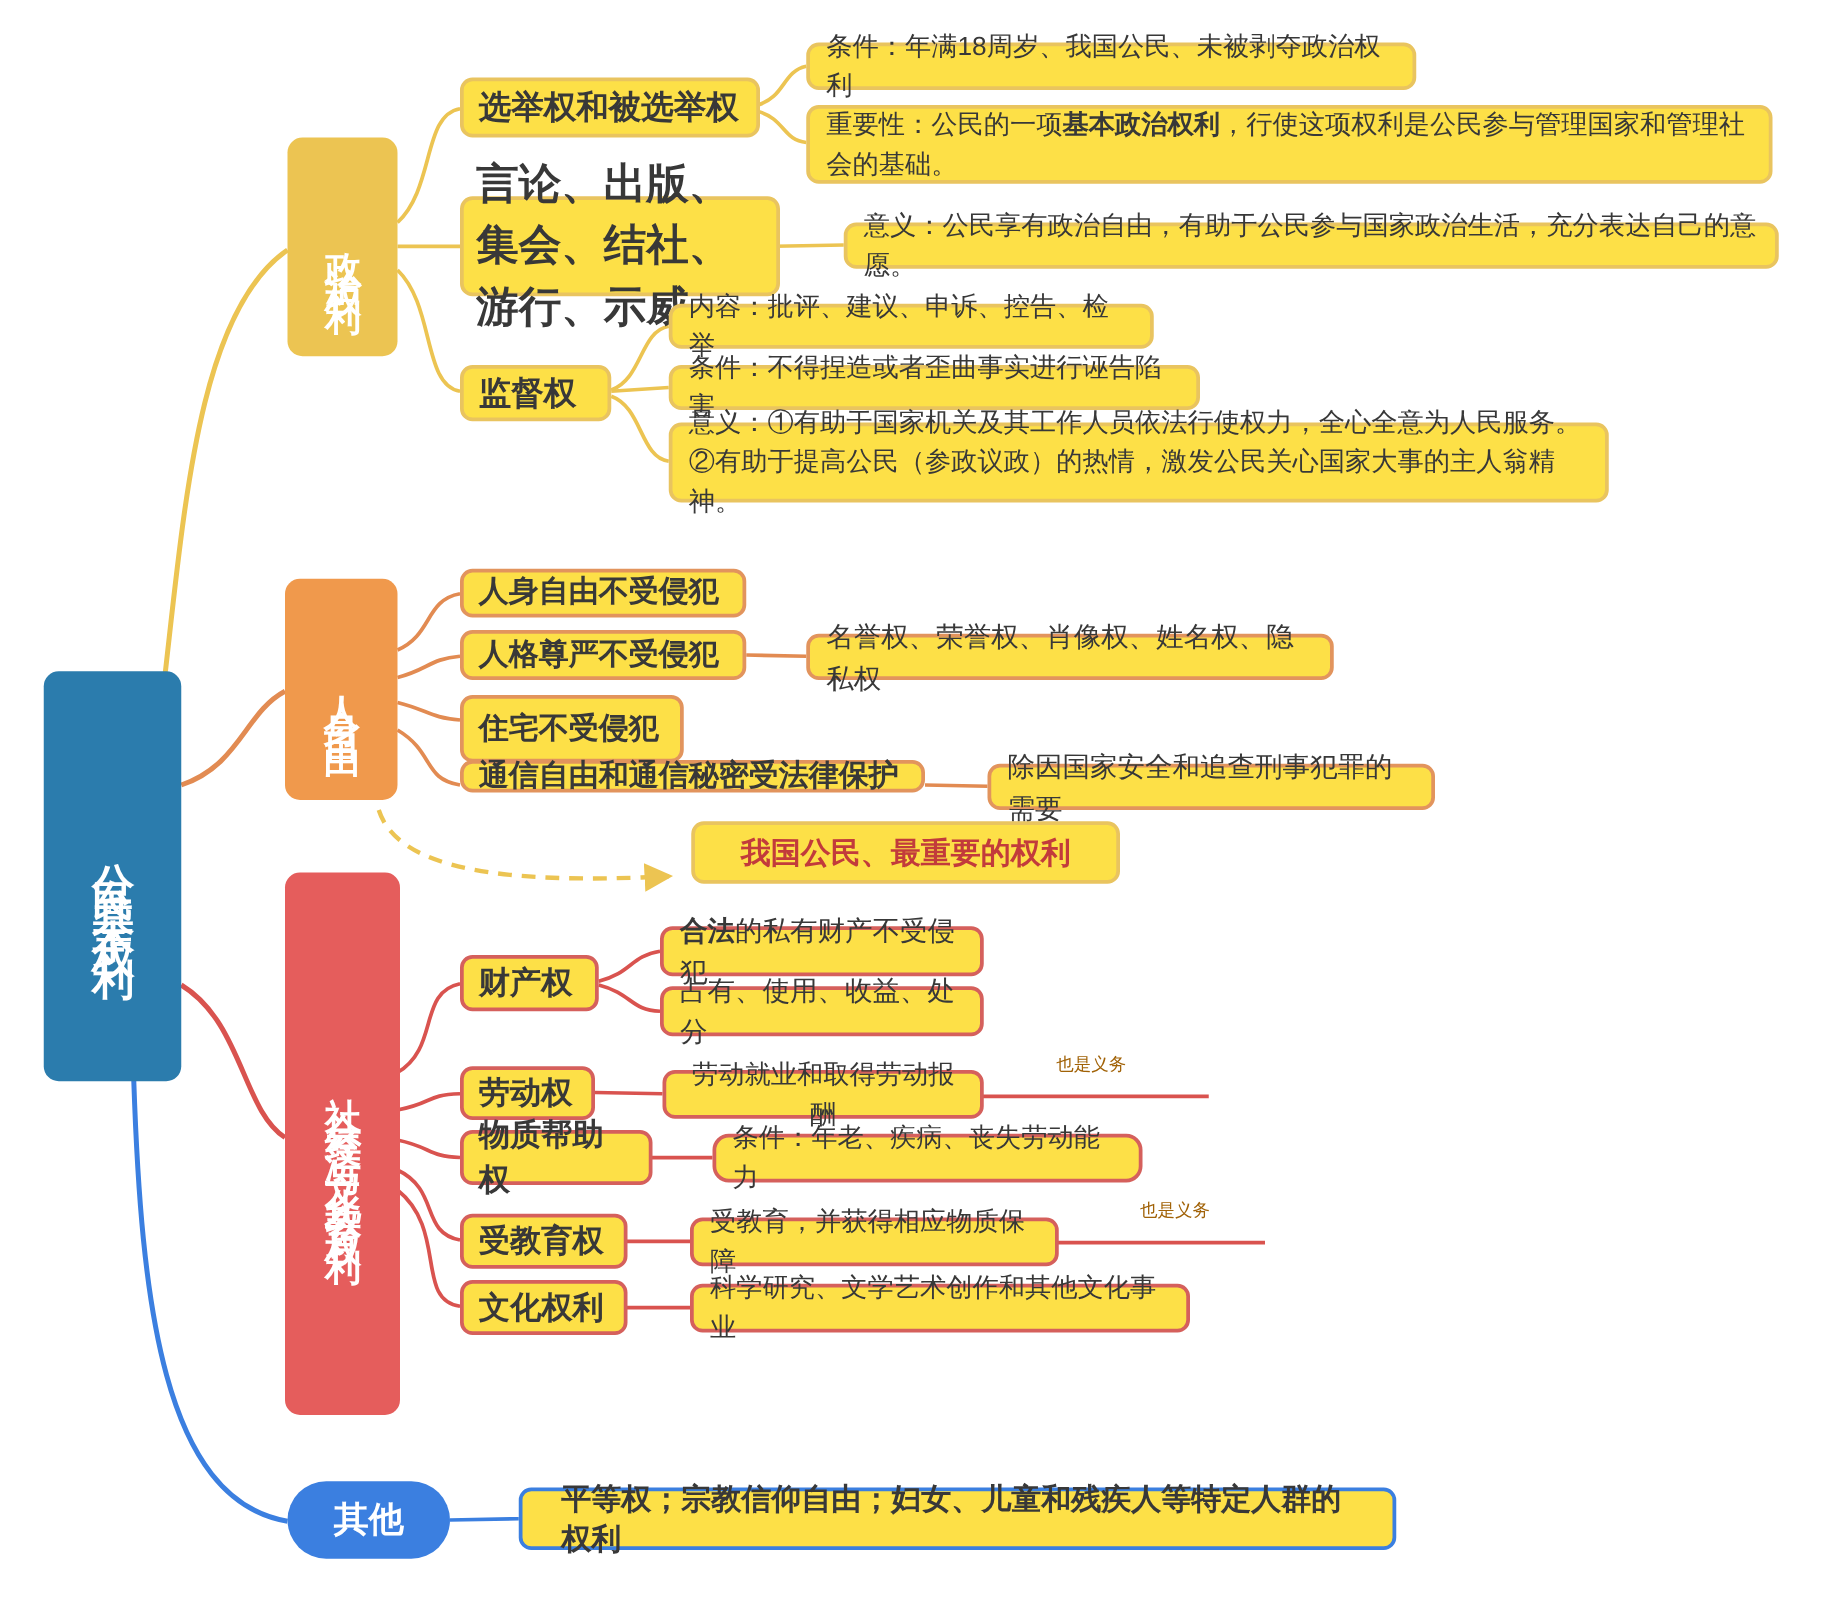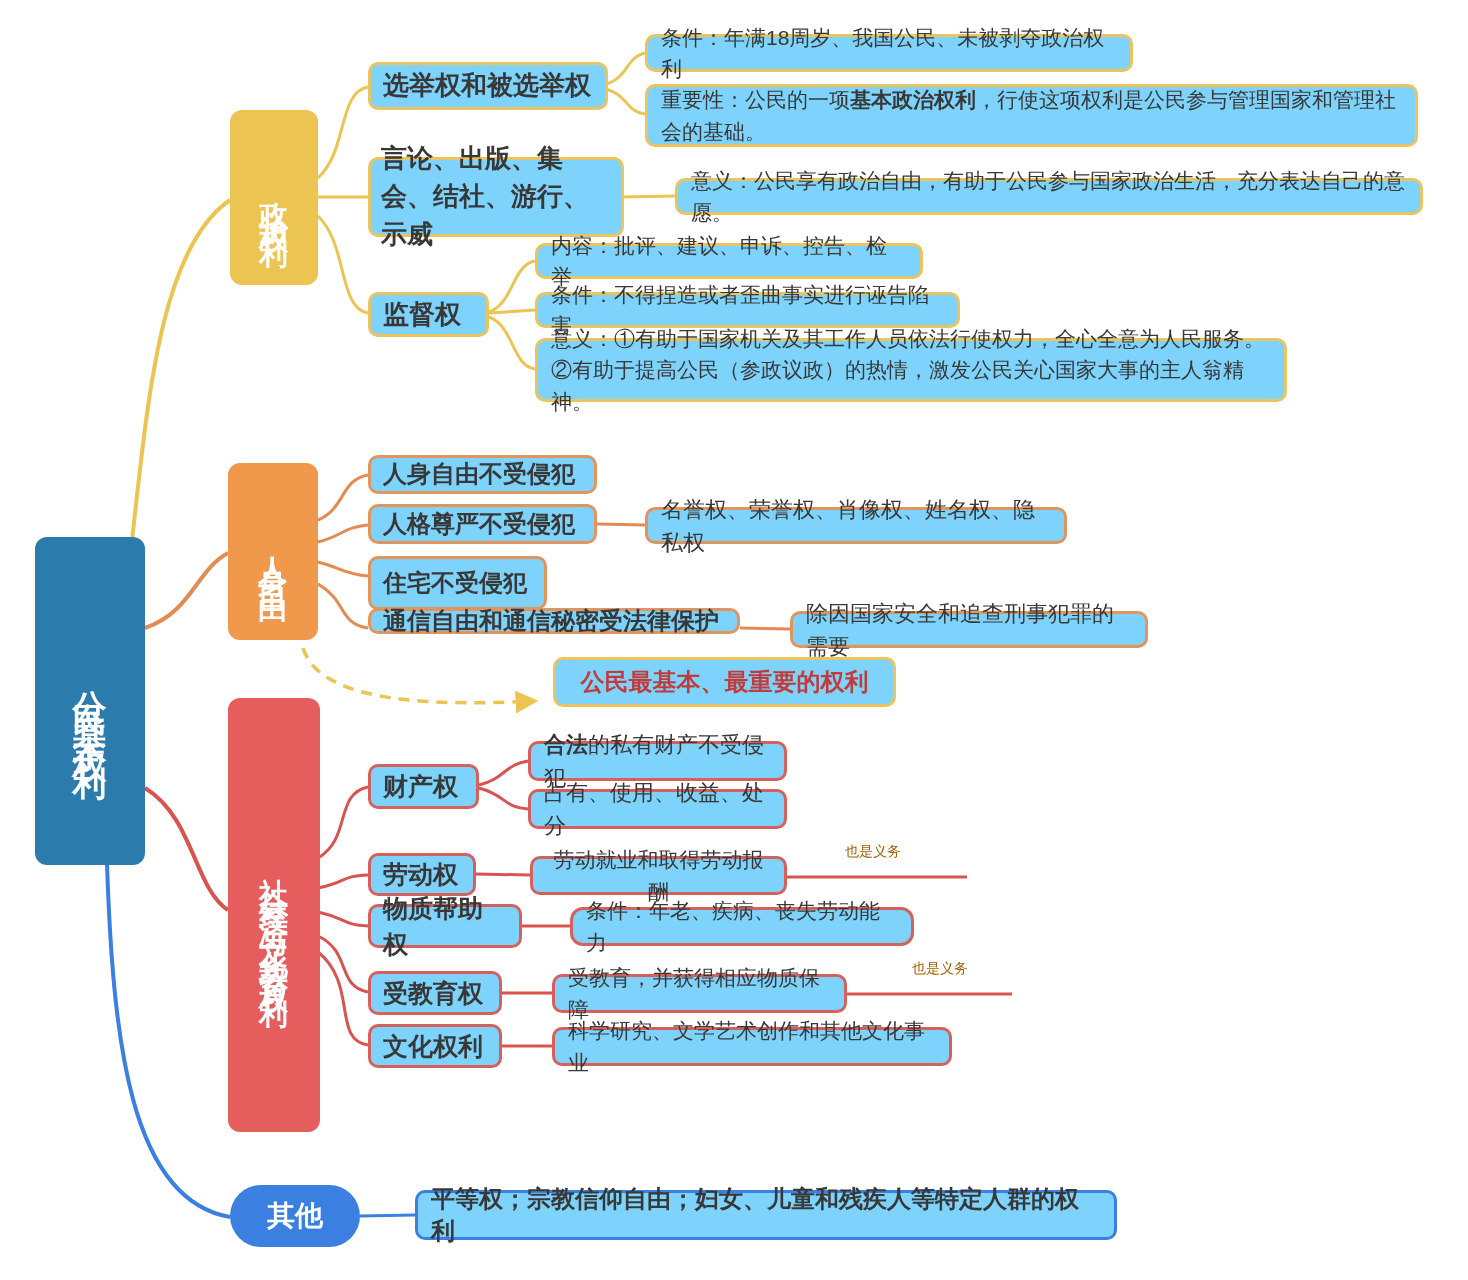--- a/index.html
+++ b/index.html
@@ -2,21 +2,21 @@
 <html><head>
 <meta charset="utf-8">
 <style>
   html,body{margin:0;padding:0;}
   body{
     width:1468px;height:1280px;position:relative;background:#ffffff;
     font-family:"Liberation Sans",sans-serif;overflow:hidden;
   }
   #lines{position:absolute;left:0;top:0;z-index:1;pointer-events:none;}
   .box{
-    position:absolute;background:#7dd3fc;display:flex;align-items:center;
+    position:absolute;background:#fde047;display:flex;align-items:center;
     box-sizing:border-box;color:#383838;z-index:2;
   }
   .y{border:3px solid #e9c45f;border-radius:10px;}
   .o{border:3px solid #e2945d;border-radius:10px;}
   .r{border:3px solid #d5605c;border-radius:10px;}
   .bl{border:3px solid #3b7fe0;border-radius:10px;}
   .topic{font-weight:bold;font-size:25px;padding:4px 12px;line-height:1.45;}
   .detail{font-size:21px;padding:2px 13px;line-height:1.5;}
   .vnode{
     position:absolute;display:flex;align-items:center;justify-content:center;
@@ -96,21 +96,21 @@
 <div class="box y topic" style="left:368px;top:62px;width:240px;height:48px;font-size:26px;">
   <span>选举权和被选举权</span>
 </div>
 <div class="box y detail" style="left:645px;top:34px;width:488px;height:38px;">
   <span>条件：年满18周岁、我国公民、未被剥夺政治权利</span>
 </div>
 <div class="box y detail" style="left:645px;top:84px;width:773px;height:63px;">
   <span><span>重要性：公民的一项</span><b>基本政治权利</b><span>，行使这项权利是公民参与管理国家和管理社会的基础。</span></span>
 </div>
 
-<div class="box y topic" style="left:368px;top:157px;width:256px;height:80px;font-size:26px;padding:2px 10px;">
+<div class="box y topic" style="left:368px;top:157px;width:256px;height:80px;font-size:34px;padding:2px 10px;">
   <span>言论、出版、集会、结社、游行、示威</span>
 </div>
 <div class="box y detail" style="left:675px;top:178px;width:748px;height:37px;">
   <span>意义：公民享有政治自由，有助于公民参与国家政治生活，充分表达自己的意愿。</span>
 </div>
 
 <div class="box y topic" style="left:368px;top:292px;width:121px;height:45px;font-size:26px;">
   <span>监督权</span>
 </div>
 <div class="box y detail" style="left:535px;top:243px;width:388px;height:36px;">
@@ -139,21 +139,21 @@
 <div class="box o topic" style="left:368px;top:556px;width:179px;height:54px;font-size:24px;">
   <span>住宅不受侵犯</span>
 </div>
 <div class="box o topic" style="left:368px;top:608px;width:372px;height:26px;font-size:24px;">
   <span>通信自由和通信秘密受法律保护</span>
 </div>
 <div class="box o detail" style="left:790px;top:611px;width:358px;height:37px;font-size:22px;align-items:center;">
   <span>除因国家安全和追查刑事犯罪的需要</span>
 </div>
 <div class="box y note-red" style="left:553px;top:657px;width:343px;height:50px;">
-  <span>公民最基本、最重要的权利</span>
+  <span>我国公民、最重要的权利</span>
 </div>
 
 <div class="vnode" style="left:228px;top:698px;width:92px;height:434px;background:#e55d5c;font-size:29px;letter-spacing:12px;padding-top:12px;">
   <span>社会经济与文化教育权利</span>
 </div>
 
 <div class="box r topic" style="left:368px;top:764px;width:111px;height:45px;">
   <span>财产权</span>
 </div>
 <div class="box r detail" style="left:528px;top:741px;width:259px;height:40px;font-size:22px;">
@@ -193,15 +193,15 @@
 <div class="box r topic" style="left:368px;top:1024px;width:134px;height:44px;">
   <span>文化权利</span>
 </div>
 <div class="box r detail" style="left:552px;top:1027px;width:400px;height:39px;">
   <span>科学研究、文学艺术创作和其他文化事业</span>
 </div>
 
 <div class="box" style="left:230px;top:1185px;width:130px;height:62px;background:#3b7fe0;border-radius:31px;justify-content:center;color:#ffffff;font-weight:bold;font-size:28px;">
   <span>其他</span>
 </div>
-<div class="box bl" style="left:415px;top:1190px;width:702px;height:50px;font-weight:bold;font-size:24px;padding:2px 13px;">
+<div class="box bl" style="left:415px;top:1190px;width:702px;height:50px;font-weight:bold;font-size:24px;padding:2px 31px;">
   <span>平等权；宗教信仰自由；妇女、儿童和残疾人等特定人群的权利</span>
 </div>
 
 </body></html>

